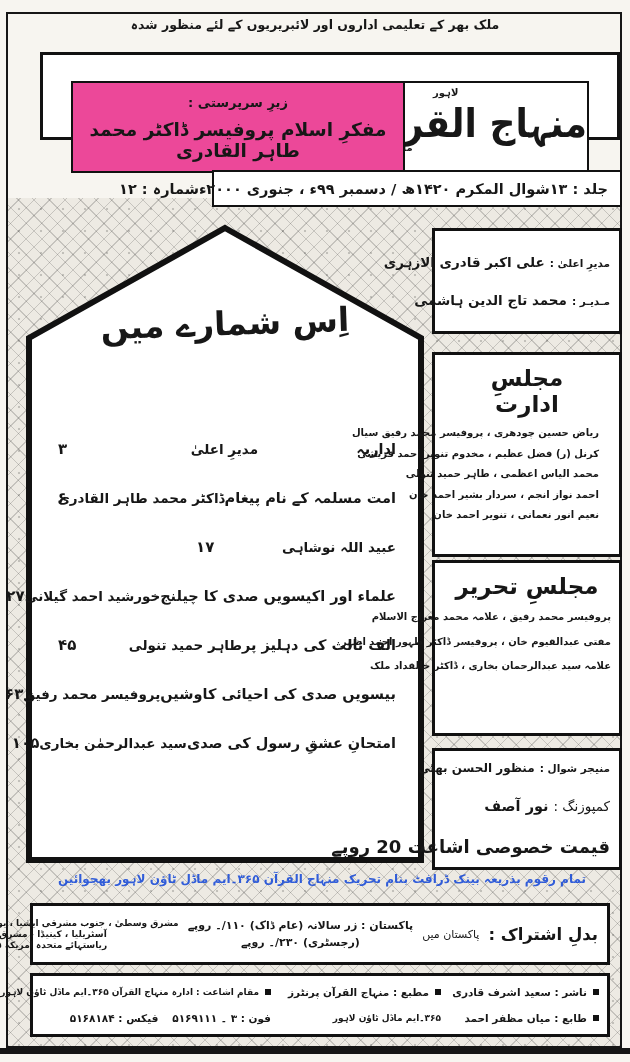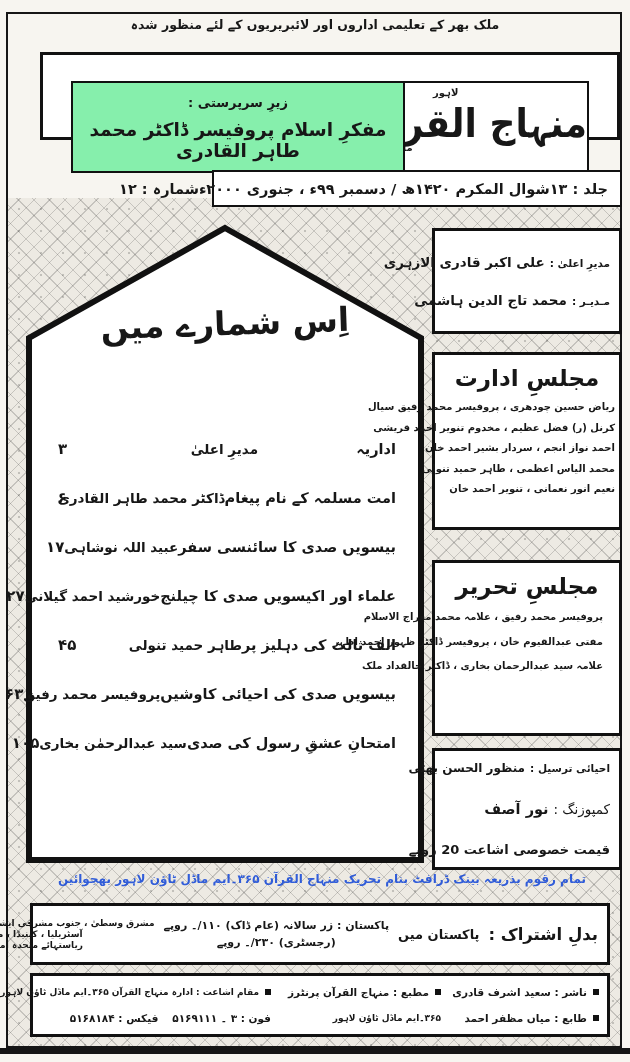--- a/index.html
+++ b/index.html
@@ -39,21 +39,21 @@
     border:2px solid #111; background:#fff;
   }
   .masthead-title {
     text-align:center; font-size:36px; font-weight:800; margin-top:20px;
     white-space:nowrap; transform:scaleY(1.08);
   }
   .masthead-city { position:absolute; top:4px; left:64px; font-size:10px; font-weight:700; }
   .masthead-type { position:absolute; bottom:18px; left:8px; font-size:10px; font-weight:700; }
   .patronage-box {
     position:absolute; left:4px; top:2px; width:334px; height:92px;
-    border:2px solid #111; background:#86efac; text-align:center;
+    border:2px solid #111; background:#ec4899; text-align:center;
   }
   .patronage-label { font-size:13px; font-weight:700; margin-top:12px; }
   .patronage-name  { font-size:18.5px; font-weight:800; margin-top:9px; }
   .issue-bar {
     position:absolute; left:212px; top:170px; width:410px; height:37px;
     border:2px solid #111; background:#fff;
     display:flex; align-items:center; justify-content:space-between;
     padding:0 12px; font-size:14.5px; font-weight:700; direction:rtl; white-space:nowrap;
   }
   .toc-wrap { position:absolute; left:26px; top:222px; width:398px; height:642px; }
@@ -67,39 +67,39 @@
     display:flex; direction:rtl; align-items:baseline; height:49px;
   }
   .toc-title  { flex:1; font-size:14.5px; font-weight:700; text-align:right; white-space:nowrap; }
   .toc-author { width:158px; font-size:13.5px; font-weight:700; text-align:right; white-space:nowrap; }
   .toc-page   { width:52px; font-size:15px; font-weight:700; text-align:left; padding-left:10px; }
   .side-box { position:absolute; left:432px; width:190px; border:3px solid #111; background:#fff; }
   .editors-box { top:228px; height:106px; padding:12px 9px; display:flex; flex-direction:column; justify-content:space-around; }
   .kv-row { display:flex; direction:rtl; align-items:baseline; gap:5px; }
   .kv-label { font-size:10.5px; font-weight:700; white-space:nowrap; }
   .kv-value { font-size:13.5px; font-weight:800; white-space:nowrap; }
-  .board-box { top:352px; height:178px; padding:6px 4px; }
-  .writers-box { top:560px; height:176px; padding:6px 16px; }
+  .board-box { top:352px; height:205px; padding:6px 20px; }
+  .writers-box { top:560px; height:176px; padding:6px 8px; }
   .board-heading { text-align:center; font-size:23px; font-weight:800; margin:4px 0 6px; }
   .board-line { text-align:right; font-size:10px; font-weight:700; line-height:2.05; white-space:nowrap; }
   .writers-box .board-line { line-height:2.45; }
   .staff-box { top:748px; height:122px; padding:10px 9px; display:flex; flex-direction:column; justify-content:space-between; }
-  .staff-price { font-size:13px; font-weight:800; white-space:nowrap; }
+  .staff-price { font-size:18px; font-weight:800; white-space:nowrap; }
   .remittance {
     position:absolute; left:34px; top:872px; width:576px;
     text-align:center; font-size:12px; font-weight:700; color:#1d4ed8;
     filter:blur(.4px); opacity:.9; white-space:nowrap;
   }
   .subscription-box {
     position:absolute; left:30px; top:903px; width:580px; height:62px;
     border:3px solid #111; background:#fff;
     display:flex; direction:rtl; align-items:center; gap:9px; padding:0 9px;
   }
   .sub-label { font-size:16.5px; font-weight:800; white-space:nowrap; }
-  .sub-region { font-size:13px; font-weight:700; white-space:nowrap; }
+  .sub-region { font-size:11px; font-weight:400; white-space:nowrap; }
   .sub-col { display:flex; flex-direction:column; justify-content:center; gap:4px; }
   .sub-pk-line { font-size:11px; font-weight:700; white-space:nowrap; text-align:right; }
   .sub-intl { flex:1; gap:1px; }
   .sub-intl-line { font-size:9px; font-weight:700; white-space:nowrap; text-align:center; }
   .imprint-box {
     position:absolute; left:30px; top:973px; width:580px; height:64px;
     border:3px solid #111; background:#fff;
     display:grid; direction:rtl;
     grid-template-columns:158px 170px 1fr; grid-template-rows:1fr 1fr;
     align-items:center; padding:3px 8px;
@@ -148,21 +148,20 @@
       <span class="toc-title">اداریہ</span>
       <span class="toc-author">مدیرِ اعلیٰ</span>
       <span class="toc-page">۳</span>
     </div>
     <div class="toc-row">
       <span class="toc-title">امت مسلمہ کے نام پیغام</span>
       <span class="toc-author">ڈاکٹر محمد طاہر القادری</span>
       <span class="toc-page">۶</span>
     </div>
     <div class="toc-row">
-      <span class="toc-title">بیسویں صدی کا سائنسی سفر</span>
       <span class="toc-author">عبید اللہ نوشاہی</span>
       <span class="toc-page">۱۷</span>
     </div>
     <div class="toc-row">
       <span class="toc-title">علماء اور اکیسویں صدی کا چیلنج</span>
       <span class="toc-author">خورشید احمد گیلانی</span>
       <span class="toc-page">۲۷</span>
     </div>
     <div class="toc-row">
       <span class="toc-title">الف ثالث کی دہلیز پر</span>
@@ -190,35 +189,35 @@
   <div class="kv-row">
     <span class="kv-label">مـدیـر :</span>
     <span class="kv-value">محمد تاج الدین ہاشمی</span>
   </div>
 </div>
 
 <div class="side-box board-box">
   <div class="board-heading">مجلسِ ادارت</div>
   <div class="board-line">ریاض حسین چودھری ، پروفیسر محمد رفیق سیال</div>
   <div class="board-line">کرنل (ر) فضل عظیم ، مخدوم تنویر احمد قریشی</div>
+  <div class="board-line">محمد الیاس اعظمی ، طاہر حمید تنولی</div>
   <div class="board-line">احمد نواز انجم ، سردار بشیر احمد خان</div>
-  <div class="board-line">محمد الیاس اعظمی ، طاہر حمید تنولی</div>
   <div class="board-line">نعیم انور نعمانی ، تنویر احمد خان</div>
 </div>
 
 <div class="side-box writers-box">
   <div class="board-heading">مجلسِ تحریر</div>
   <div class="board-line">پروفیسر محمد رفیق ، علامہ محمد معراج الاسلام</div>
   <div class="board-line">مفتی عبدالقیوم خان ، پروفیسر ڈاکٹر ظہور احمد اظہر</div>
   <div class="board-line">علامہ سید عبدالرحمان بخاری ، ڈاکٹر خالقداد ملک</div>
 </div>
 
 <div class="side-box staff-box">
   <div class="kv-row">
-    <span class="kv-label">احیائی ترسیل :</span>
+    <span class="kv-label">منیجر شوال :</span>
     <span class="kv-value" style="font-size:12px">منظور الحسن بھٹی</span>
   </div>
   <div class="kv-row">
     <span class="kv-label" style="font-size:13.5px;font-weight:400">کمپوزنگ :</span>
     <span class="kv-value" style="font-size:14.5px">نور آصف</span>
   </div>
   <div class="staff-price">قیمت خصوصی اشاعت 20 روپے</div>
 </div>
 
 <div class="remittance">تمام رقوم بذریعہ بینک ڈرافٹ بنام تحریک منہاج القرآن ۳۶۵۔ایم ماڈل ٹاؤن لاہور بھجوائیں</div>

